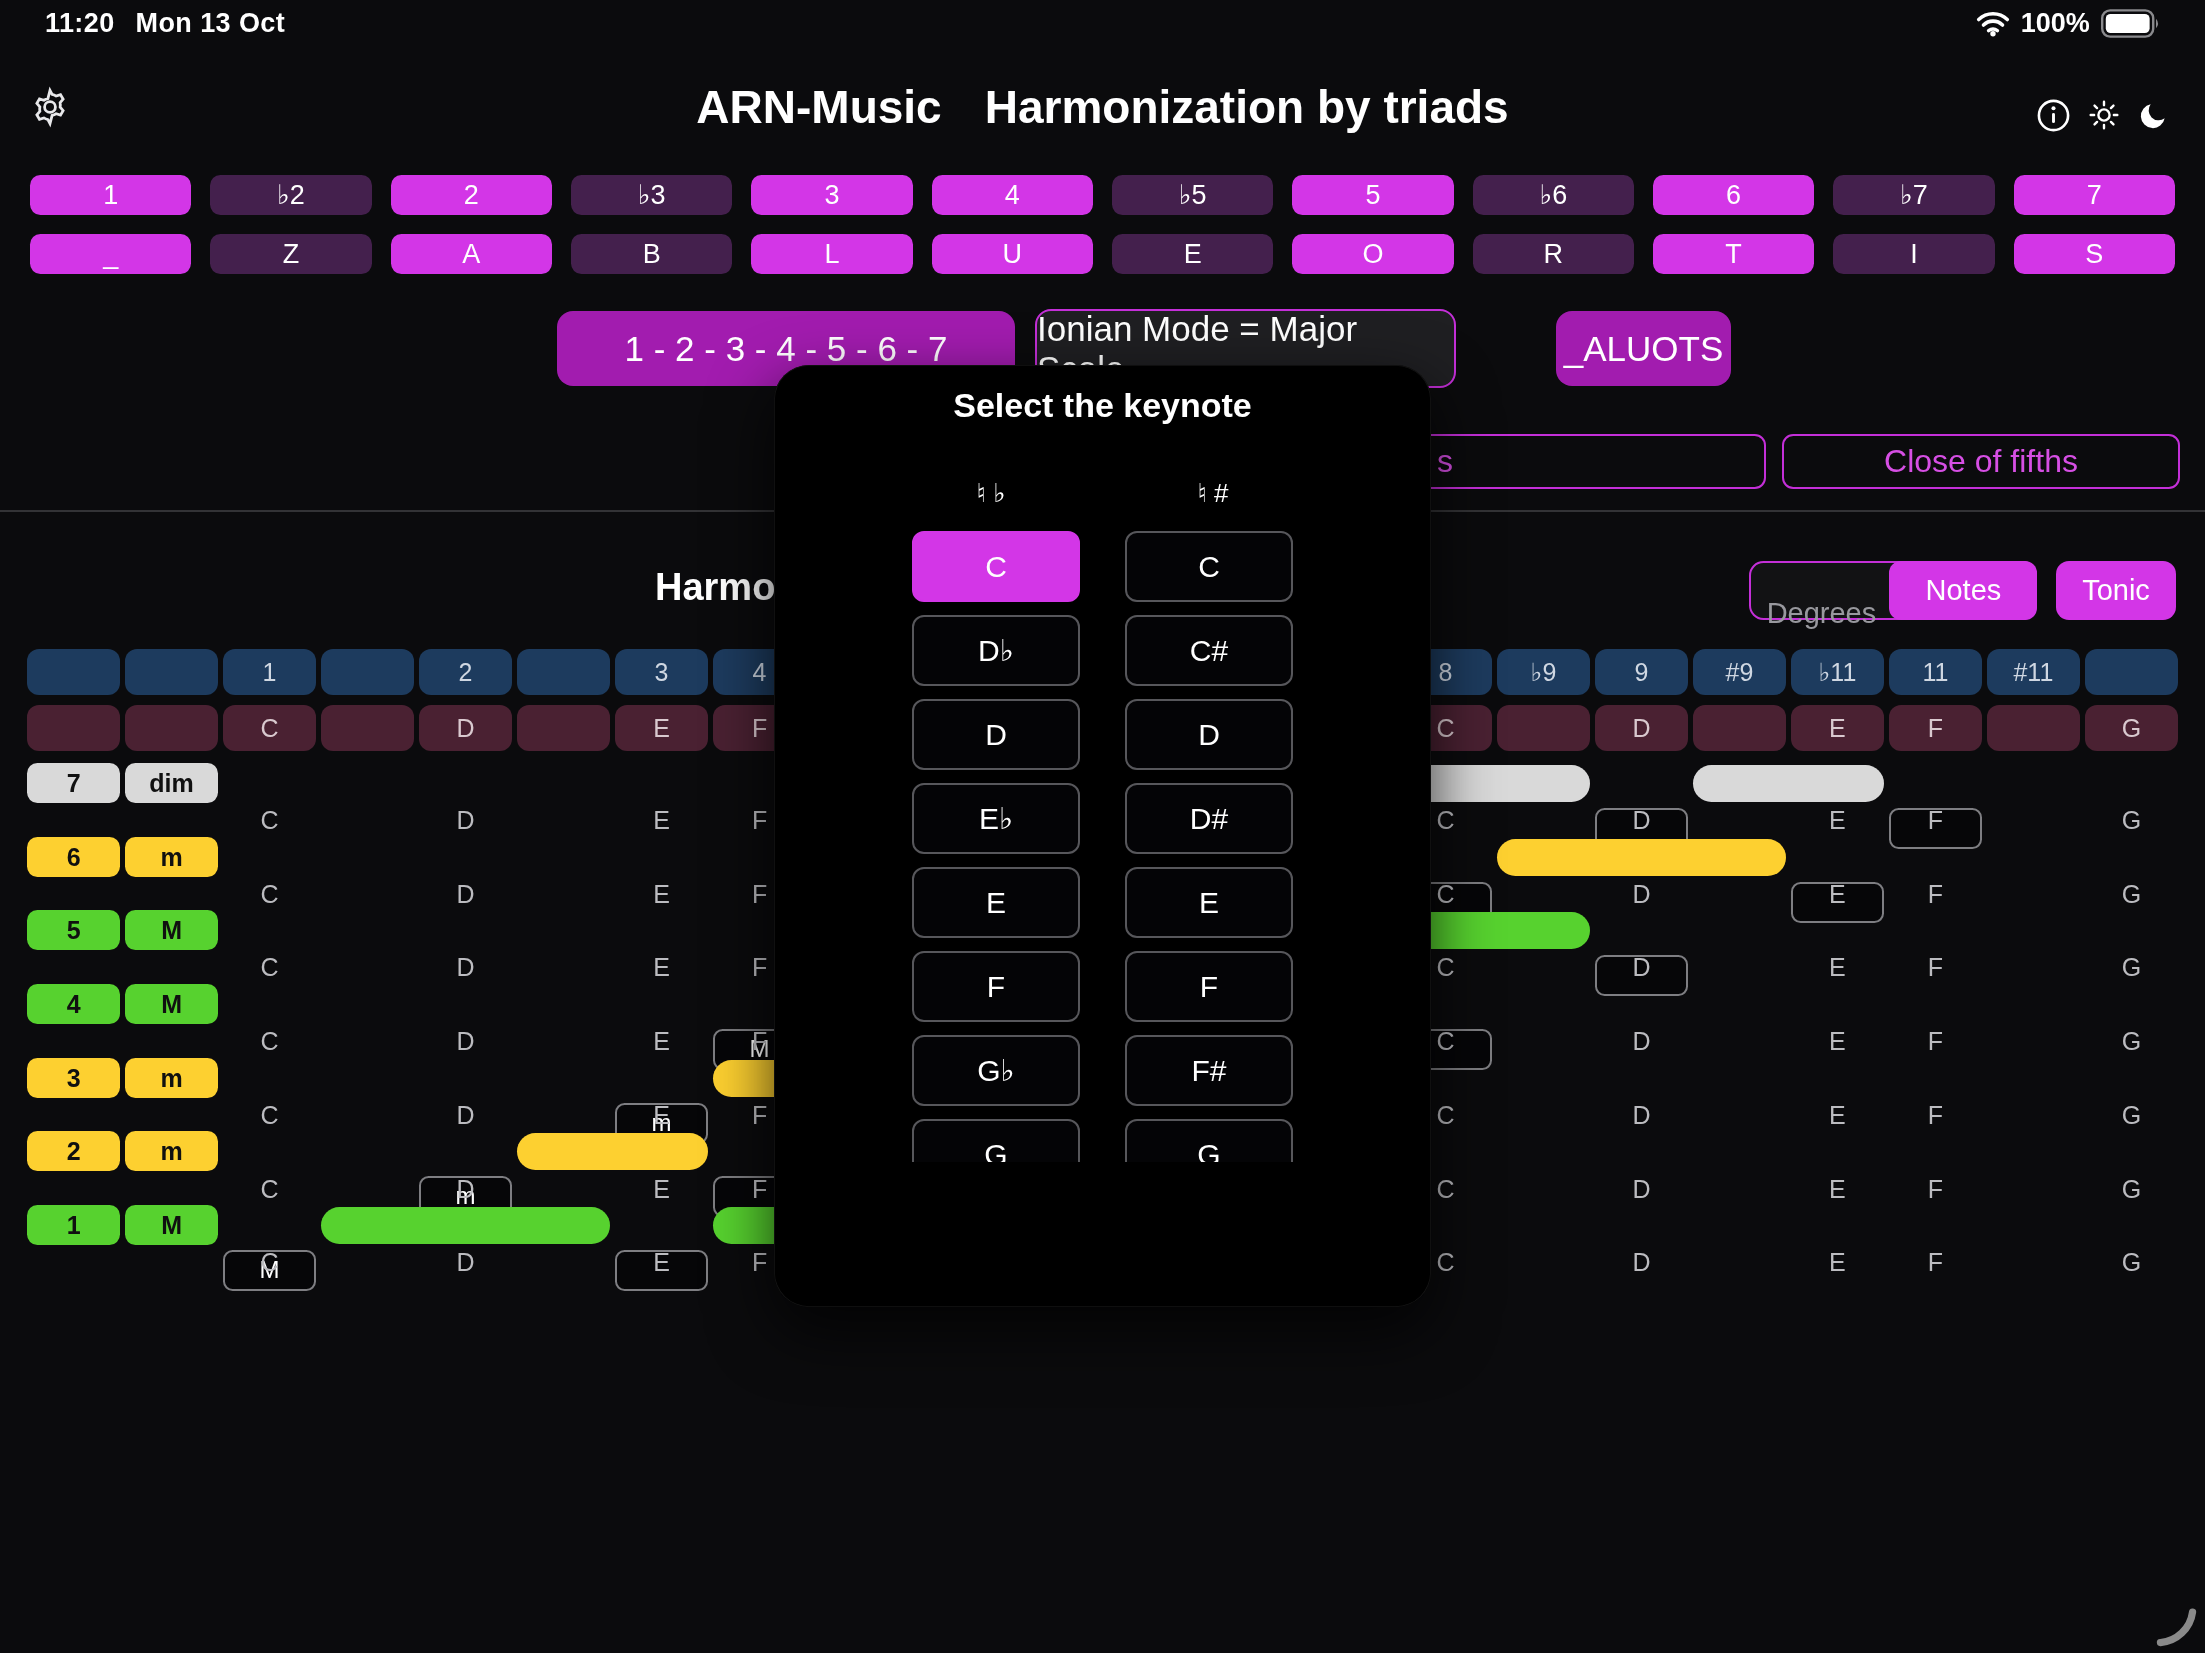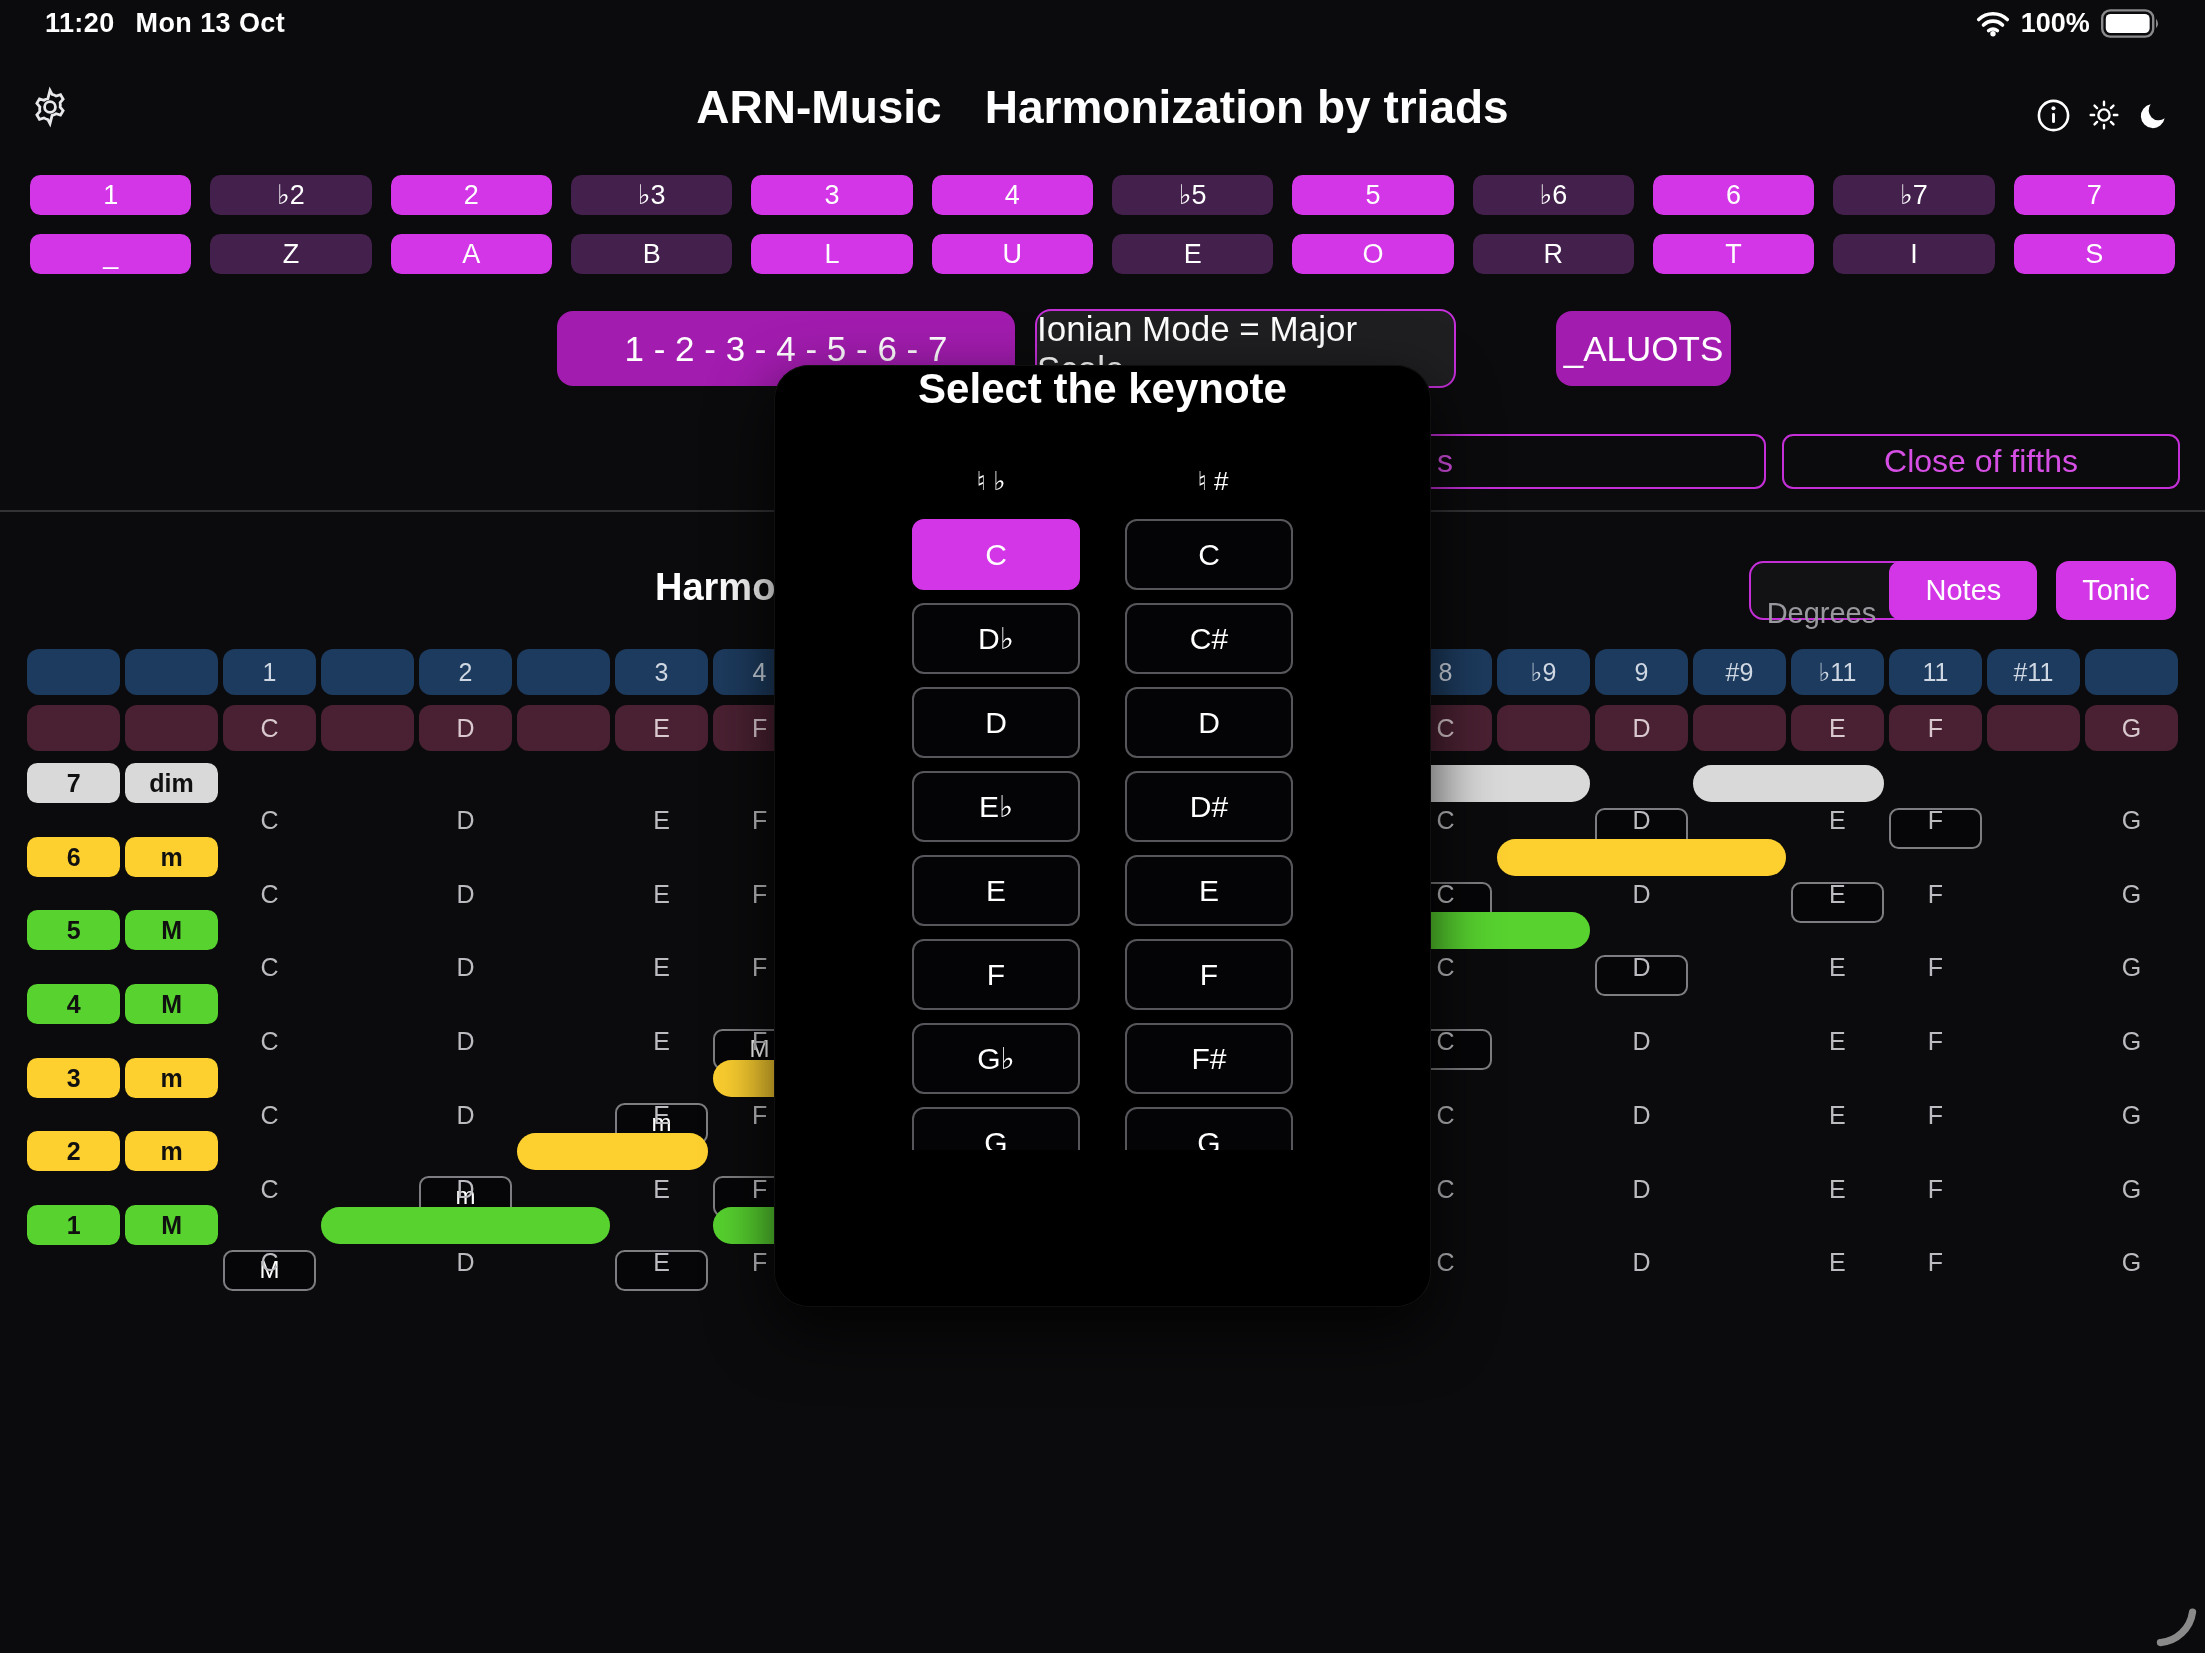--- a/index.html
+++ b/index.html
@@ -45,21 +45,21 @@
   .hdr-note{background:#4a2132;color:#d9c9cf;}
   .degpill{height:40px;border-radius:10.4px;display:flex;align-items:center;justify-content:center;font-size:25px;font-weight:700;color:#101010;}
   .tonecell{height:37px;background:#060608;border:2px solid #7e7e82;border-radius:9.6px;
       display:flex;align-items:center;justify-content:center;font-size:24px;color:#fff;align-self:center;}
   .bar{height:37px;border-radius:18.4px;align-self:center;}
   .letterrow{height:35px;}
   .letter{display:flex;align-items:center;justify-content:center;font-size:25px;color:#bcbcc0;height:35px;}
   
   .modal{position:absolute;left:774px;top:365px;width:657px;height:942px;background:#000;border-radius:35px;
       box-shadow:0 24px 64px rgba(0,0,0,.75), 0 0 0 0.8px #151515 inset;z-index:50;display:flex;flex-direction:column;align-items:center;}
-  .modal-title{font-size:42px;font-weight:650;}
+  .modal-title{margin-top:21px;font-size:34px;font-weight:650;}
   .acc-headers{margin-top:53px;width:100%;display:flex;justify-content:center;gap:192px;font-size:26px;color:#fff;}
   .notelist{margin-top:22.4px;height:631px;overflow:hidden;display:flex;flex-direction:column;gap:13px;}
   .noterow{display:flex;gap:45px;}
   .notebtn{width:168px;height:71px;border-radius:12px;background:#040406;border:2px solid #57575b;
       display:flex;align-items:center;justify-content:center;font-size:30px;color:#fff;box-sizing:border-box;}
   .notebtn.sel{background:#d336e7;border-color:#d336e7;}
   .closebtn{margin-top:21px;width:593px;height:71px;border-radius:35px;background:#3b3b3d;
       display:flex;align-items:center;justify-content:center;font-size:32px;font-weight:650;color:#fff;}
   .corner-arc{position:absolute;right:6.4px;bottom:4.8px;}
   svg{display:block;}

